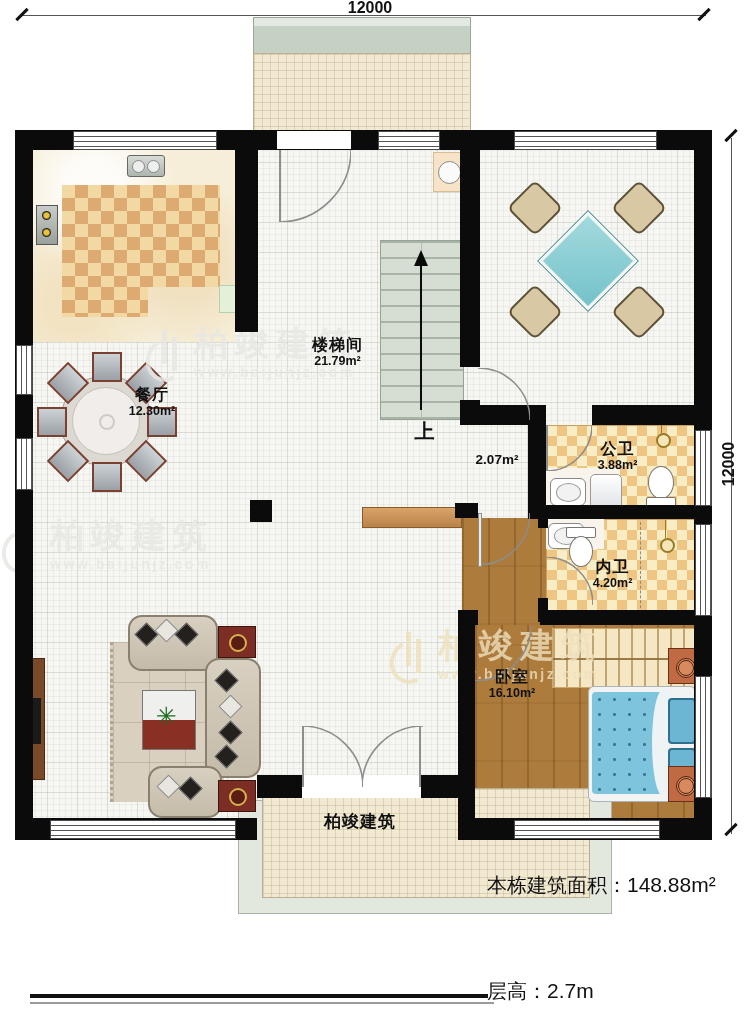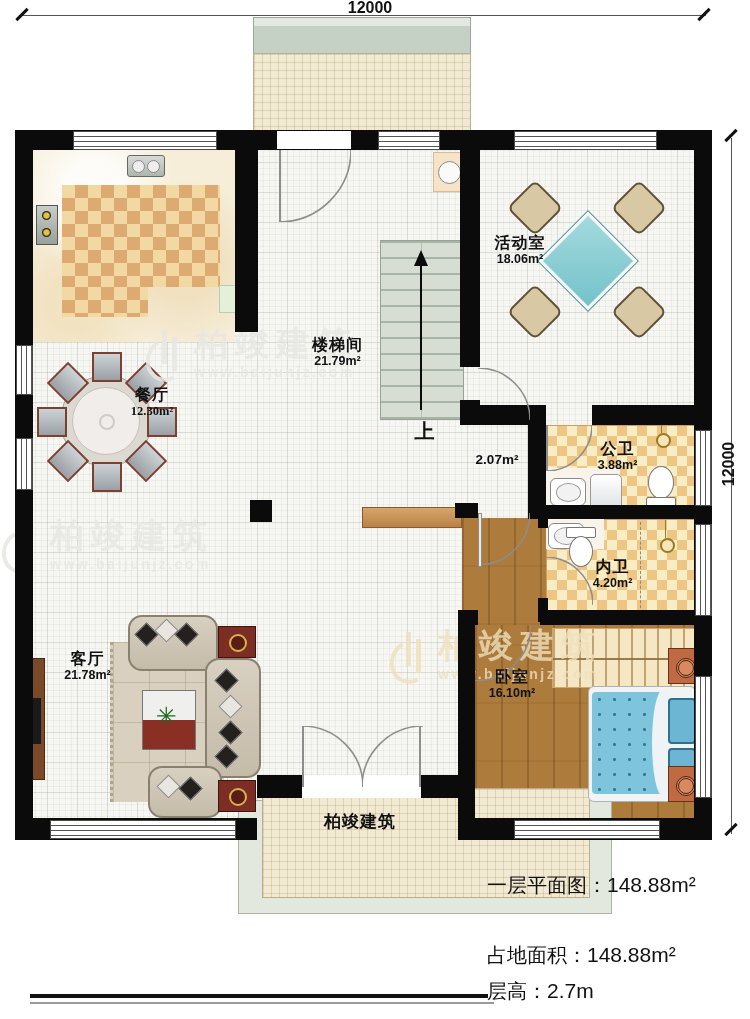--- a/index.html
+++ b/index.html
@@ -279,62 +279,51 @@
     <div class="wm-text">
       <div class="wm-brand">柏竣建筑</div>
       <div class="wm-url">www.baijunjz.com</div>
     </div>
   </div>
 
   <div class="room-label" style="left:280px;top:336px;width:115px;">
     <div class="nm">楼梯间</div>
     <div class="ar">21.79m²</div>
   </div>
-  <div class="room-label" style="left:465px;top:234px;width:110px;">
-    <div class="nm">活动室</div>
-    <div class="ar">18.06m²</div>
-  </div>
-  <div class="room-label" style="left:97px;top:386px;width:110px;font-family:Liberation Serif, serif;">
+  <div class="room-label" style="left:97px;top:386px;width:110px;">
     <div class="nm">餐厅</div>
     <div class="ar">12.30m²</div>
   </div>
   <div class="room-label" style="left:452px;top:452px;width:90px;">
     <div class="ar" style="font-size:13.5px;">2.07m²</div>
   </div>
   <div class="room-label" style="left:570px;top:440px;width:95px;">
     <div class="nm">公卫</div>
     <div class="ar">3.88m²</div>
   </div>
   <div class="room-label" style="left:565px;top:558px;width:95px;">
     <div class="nm">内卫</div>
     <div class="ar">4.20m²</div>
   </div>
   <div class="room-label" style="left:462px;top:668px;width:100px;">
     <div class="nm">卧室</div>
     <div class="ar">16.10m²</div>
   </div>
-  <div class="room-label" style="left:35px;top:650px;width:105px;">
-    <div class="nm">客厅</div>
-    <div class="ar">21.78m²</div>
-  </div>
   <div class="room-label" style="left:295px;top:812px;width:130px;">
     <div class="nm" style="font-size:17px;">柏竣建筑</div>
   </div>
   <div class="room-label" style="left:403px;top:420px;width:44px;">
     <div class="nm" style="font-size:20px;">上</div>
   </div>
 
   <div class="title-row">
   </div>
   <div class="abs" style="left:30px;top:994px;width:458px;height:4px;background:#111;z-index:50;"></div>
   <div class="abs" style="left:30px;top:1002px;width:464px;height:2px;background:#9a9a9a;z-index:50;"></div>
 
   <div class="stat-row" style="top:872px;">
-    <span>一层平面图：</span><span class="v">148.88m²</span>
-  </div>
-  <div class="stat-row" style="top:942px;">
-    <span>占地面积：</span><span class="v">148.88m²</span>
+    <span>本栋建筑面积：</span><span class="v">148.88m²</span>
   </div>
   <div class="stat-row" style="top:978px;">
     <span>层高：</span><span class="v">2.7m</span>
   </div>
 
 </div>
 
 </body></html>

